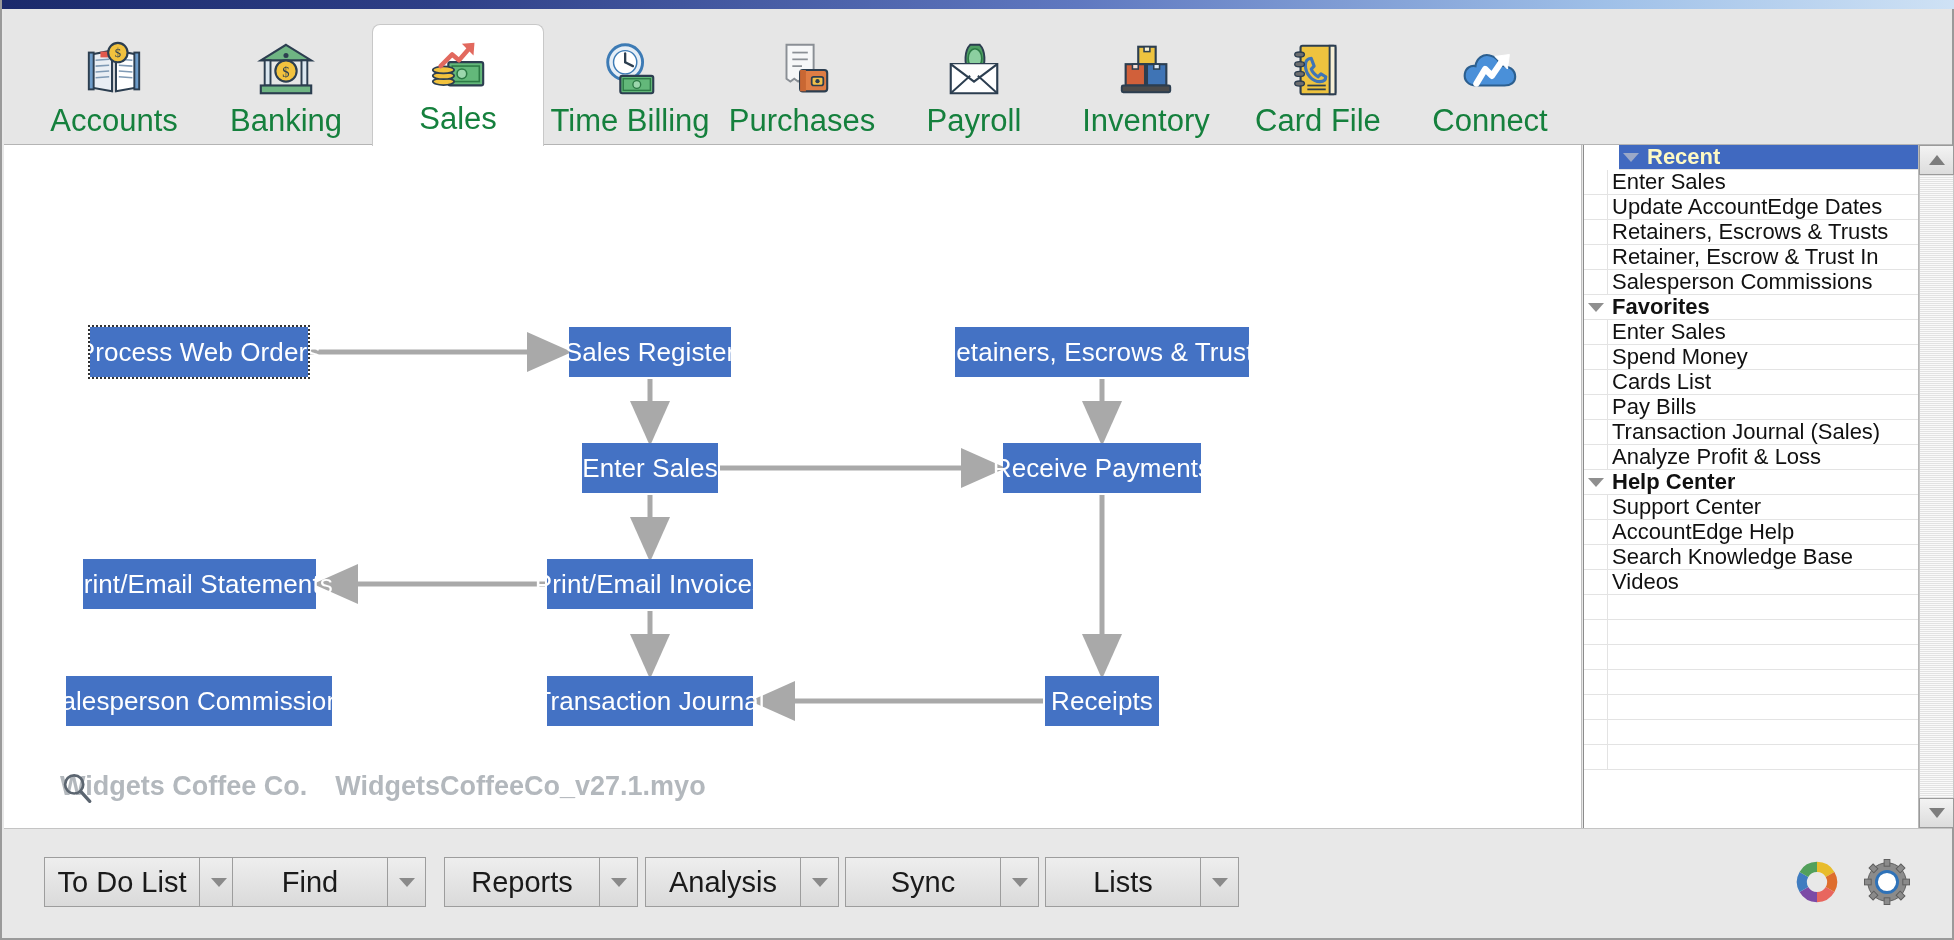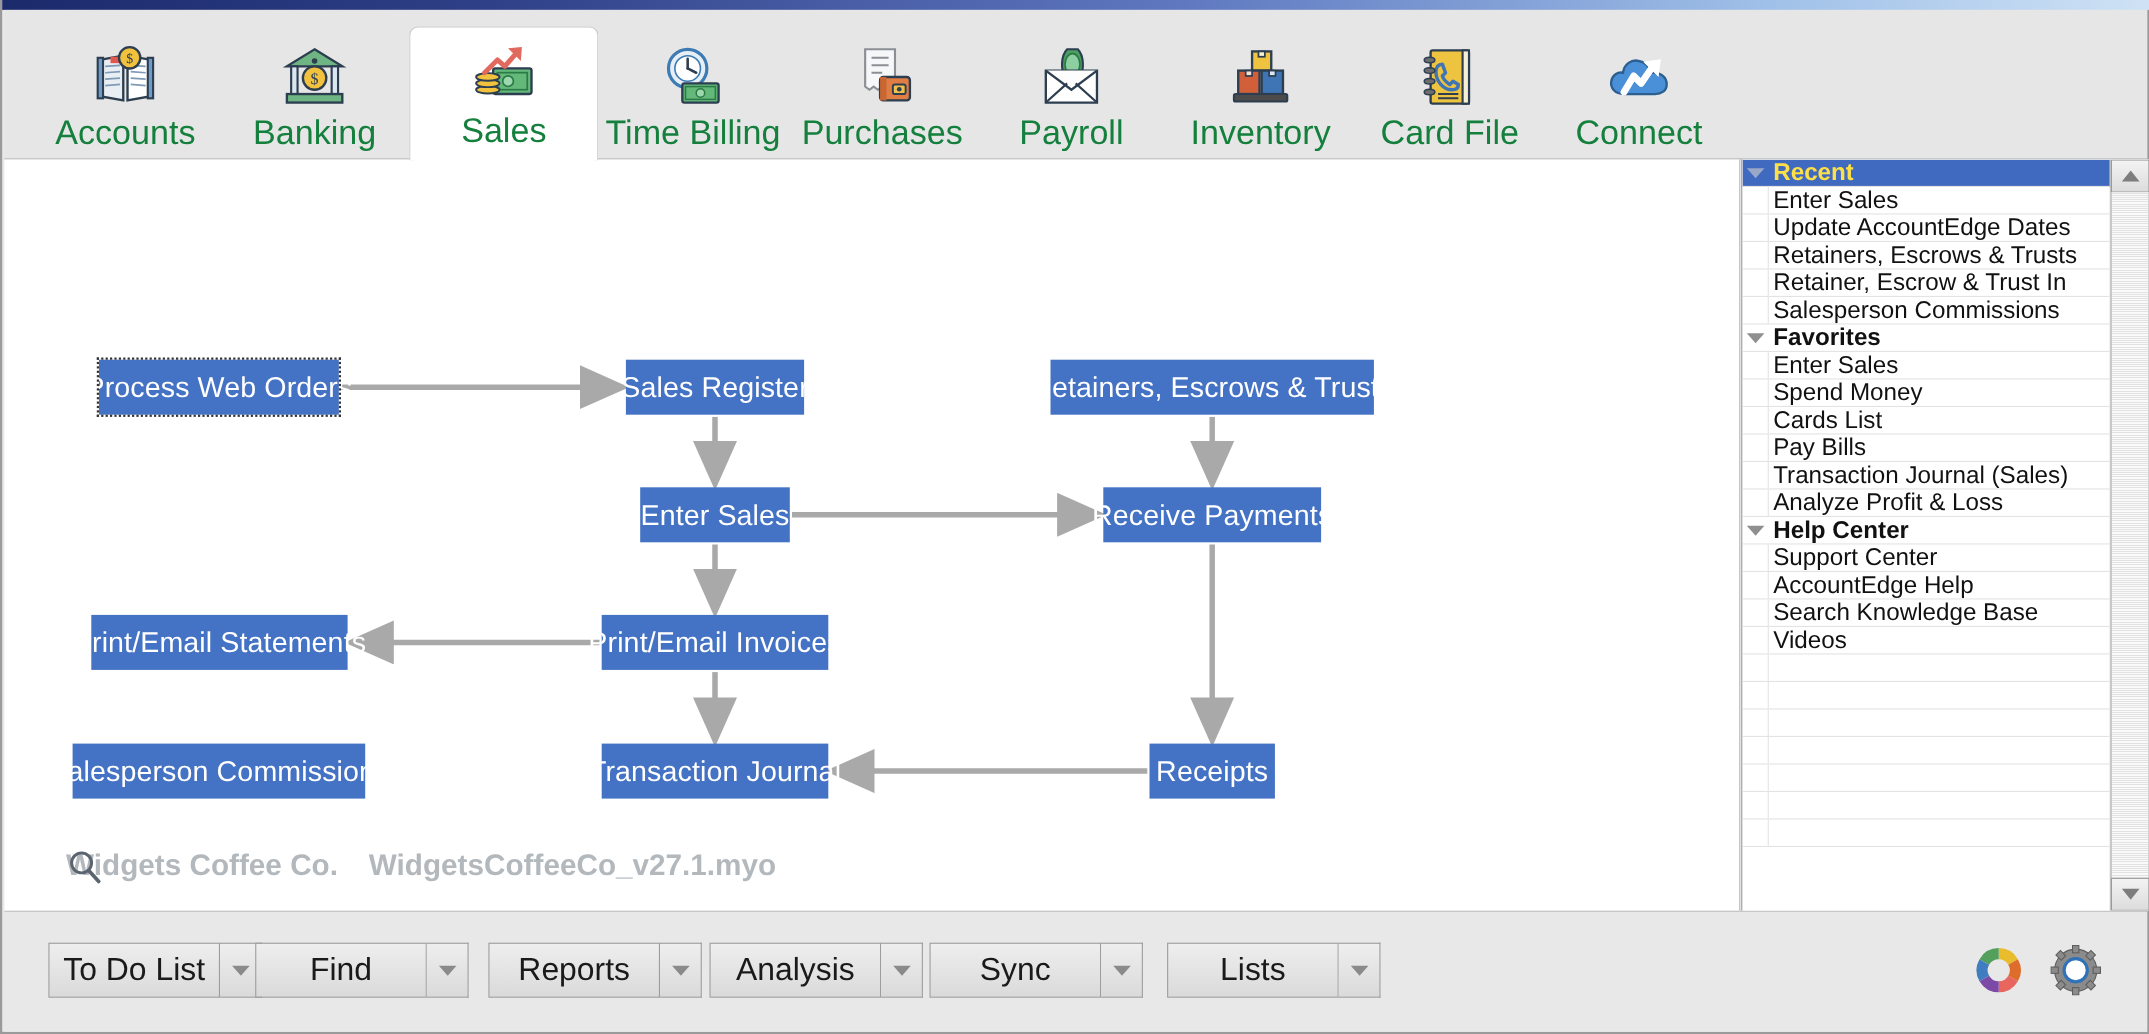--- a/index.html
+++ b/index.html
@@ -136,21 +136,21 @@
     font-size: 22px;
     color: #111;
     white-space: nowrap;
     cursor: pointer;
   }
   .srow .gutter { width: 24px; flex: none; border-right: 1px solid #e3e3e3; height: 100%; }
   .srow .tri { width: 24px; flex: none; display: flex; align-items: center; justify-content: center; height:100%; }
   .srow .tri svg { display: block; }
   .srow .stext { padding-left: 4px; overflow: hidden; }
   .srow.group { font-weight: bold; }
-  .srow.group.selected { background: #4069c0; color: #fde047; }
+  .srow.group.selected { background: #4069c0; color: #fef9c3; margin-left: 35px; }
   .srow.item .stext { padding-left: 4px; }
   .srow.blank { cursor: default; }
 
   .side-scroll {
     width: 35px; height: 683px;
     background: #ffffff;
     display: flex; flex-direction: column;
     justify-content: space-between;
   }
   .sb-btn {
@@ -551,21 +551,21 @@
           </div>
         </div>
         <div class="btn-group" style="left: 841px;">
           <div class="btn-main" style="width:156px">Sync</div>
           <div class="btn-arrow">
             <svg width="18" height="12" viewBox="0 0 18 12">
               <path d="M1 2 L17 2 L9 11 z" fill="#8a8a8a"></path>
             </svg>
           </div>
         </div>
-        <div class="btn-group" style="left: 1041px; margin-left: 16px;">
+        <div class="btn-group" style="left: 1041px;">
           <div class="btn-main" style="width:156px">Lists</div>
           <div class="btn-arrow">
             <svg width="18" height="12" viewBox="0 0 18 12">
               <path d="M1 2 L17 2 L9 11 z" fill="#8a8a8a"></path>
             </svg>
           </div>
         </div>
       </div>
     <div class="corner-icons">
       <svg width="46" height="46" viewBox="0 0 48 48">

